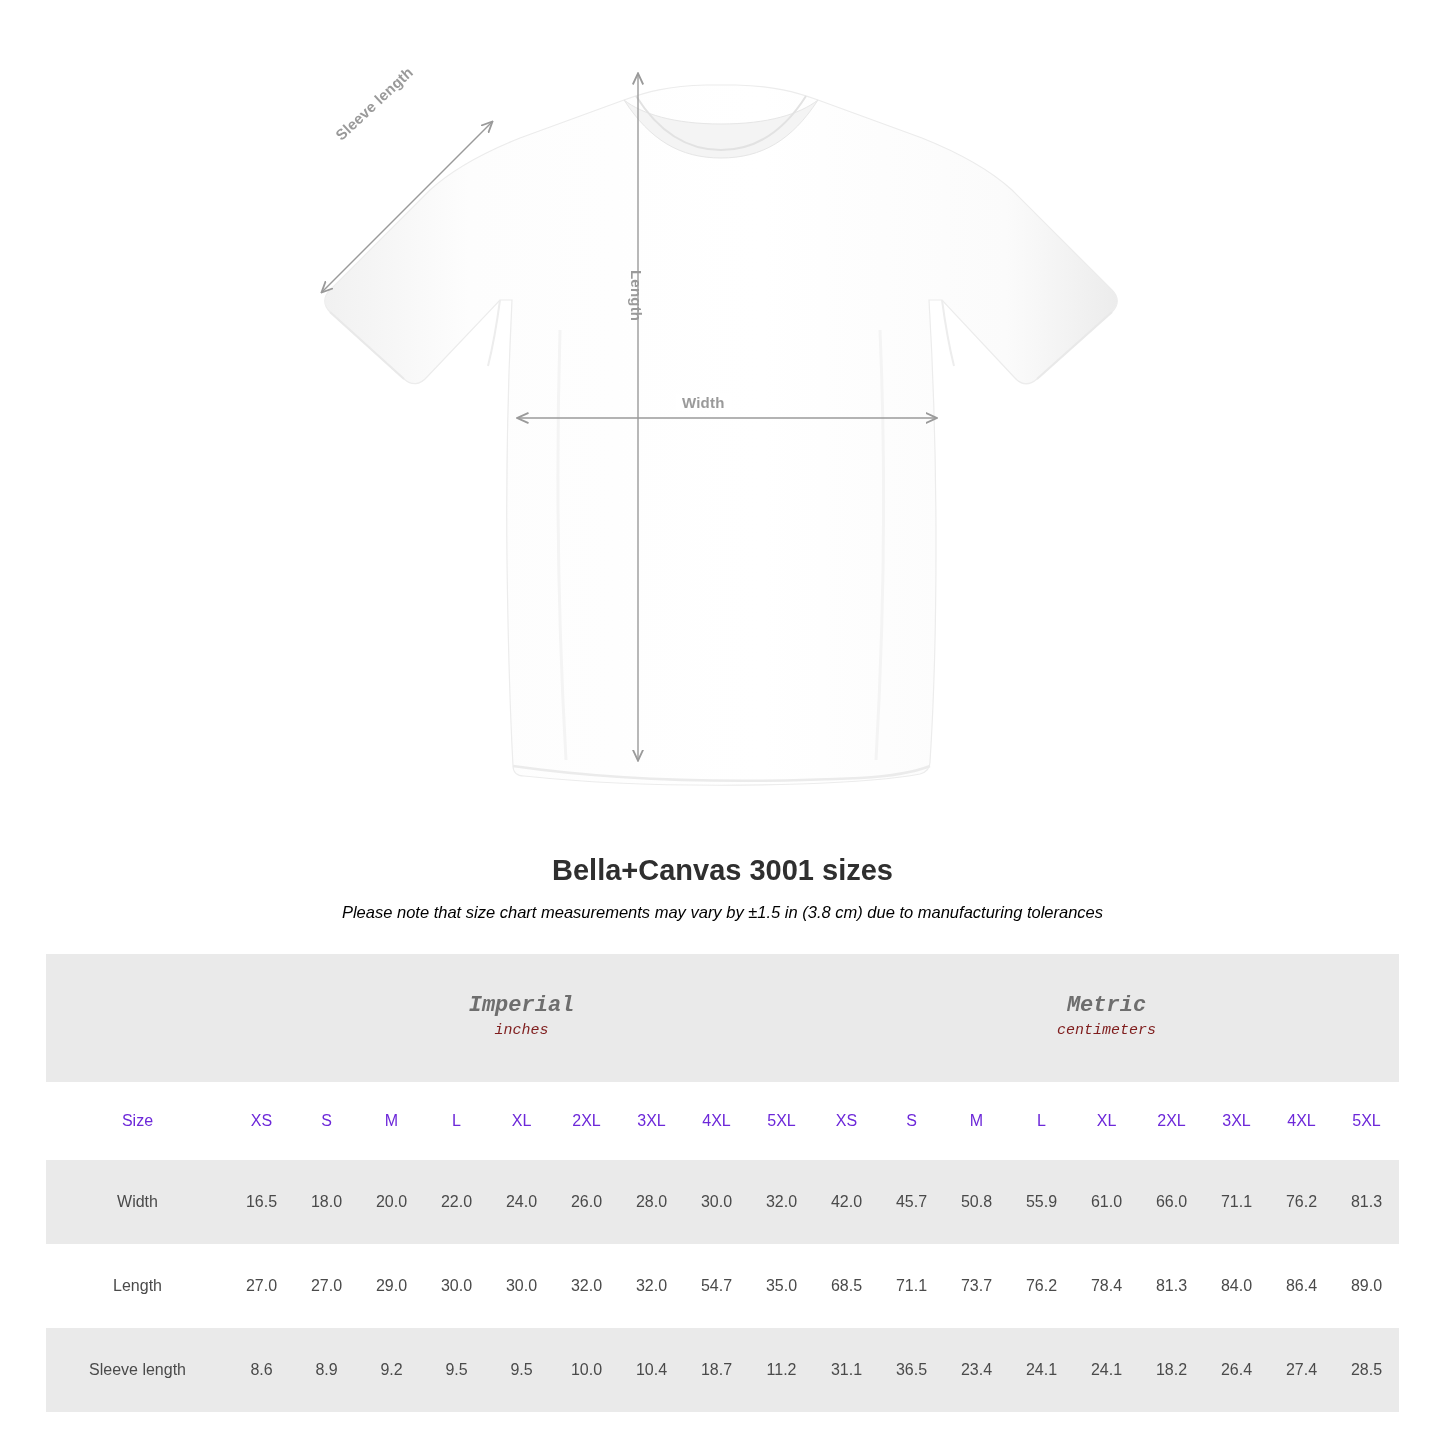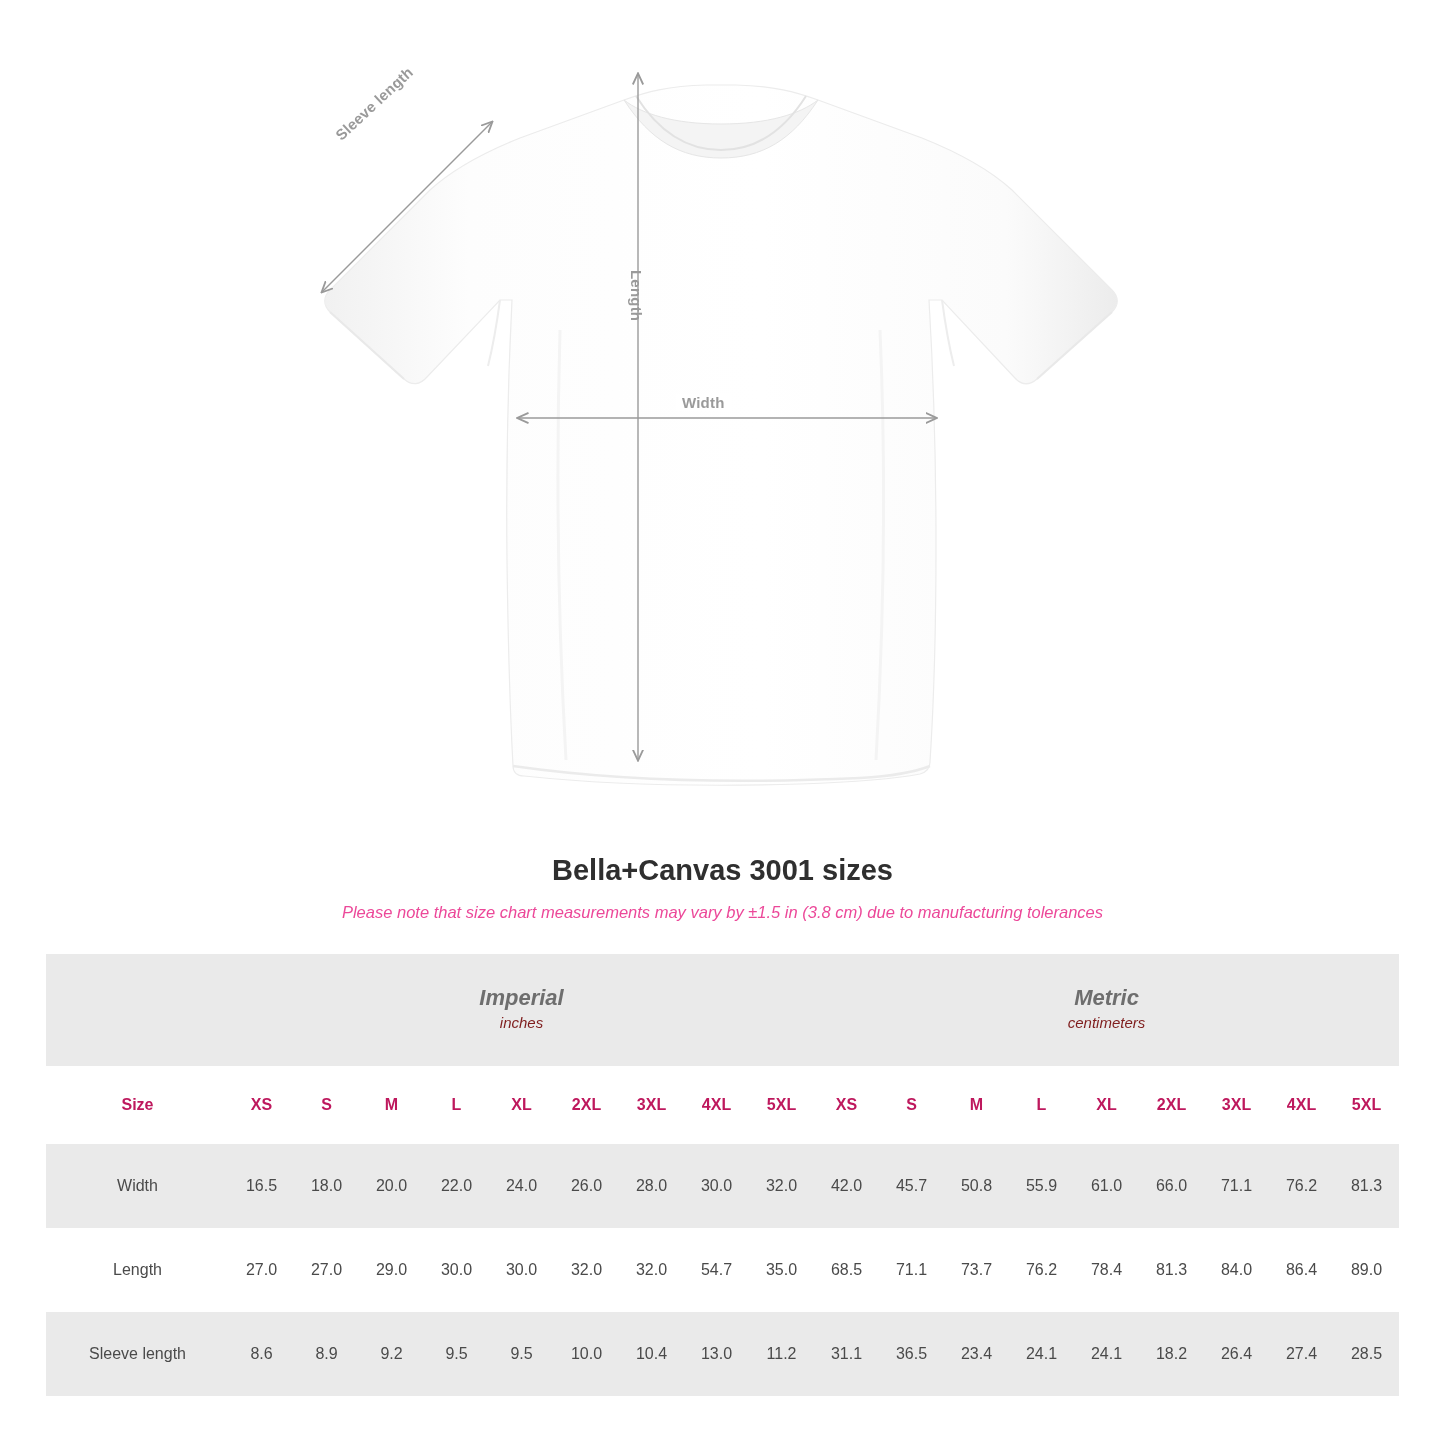--- a/index.html
+++ b/index.html
@@ -67,21 +67,21 @@
   }
   .chart-title {
     font-size: 29px;
     font-weight: bold;
     color: #2f2f2f;
     margin: 0;
   }
   .chart-note {
     font-size: 16.5px;
     font-style: italic;
-    color: #ec4899;
+    color: #000000;
     margin: 16px 0 0 0;
   }
 
   
   .table-wrap {
     margin: 32px 46px 0 46px;
   }
   table.size-table {
     border-collapse: collapse;
     width: 1353px;
@@ -92,39 +92,40 @@
     vertical-align: middle;
     font-size: 16px;
     color: #4a4a4a;
     font-weight: normal;
     padding: 0;
     height: 84px;
     border: none;
   }
   .unit-header {
     background: #eaeaea;
-    height: 112px;
+    height: 128px;
+    font-family: Liberation Mono, monospace;
   }
   .unit-name {
     font-size: 22px;
     font-style: italic;
     font-weight: bold;
     color: #6e6e6e;
     line-height: 1.15;
   }
   .unit-sub {
     font-size: 15px;
     font-style: italic;
     color: #7f1d1d;
     line-height: 1.6;
   }
   tr.row-head td {
     background: #ffffff;
-    font-weight: bold;
-    color: #be185d;
+    font-weight: normal;
+    color: #6d28d9;
     height: 78px;
   }
   tr.row-shade td {
     background: #eaeaea;
   }
   tr.row-plain td {
     background: #ffffff;
   }
   td.rowlabel {
     font-weight: bold;
@@ -303,21 +304,21 @@
 
         <tr class="row-shade">
           <td class="rowlabel">Sleeve length</td>
           <td class="sizecell">8.6</td>
           <td class="sizecell">8.9</td>
           <td class="sizecell">9.2</td>
           <td class="sizecell">9.5</td>
           <td class="sizecell">9.5</td>
           <td class="sizecell">10.0</td>
           <td class="sizecell">10.4</td>
-          <td class="sizecell">13.0</td>
+          <td class="sizecell">18.7</td>
           <td class="sizecell">11.2</td>
           <td class="sizecell">31.1</td>
           <td class="sizecell">36.5</td>
           <td class="sizecell">23.4</td>
           <td class="sizecell">24.1</td>
           <td class="sizecell">24.1</td>
           <td class="sizecell">18.2</td>
           <td class="sizecell">26.4</td>
           <td class="sizecell">27.4</td>
           <td class="sizecell">28.5</td>

